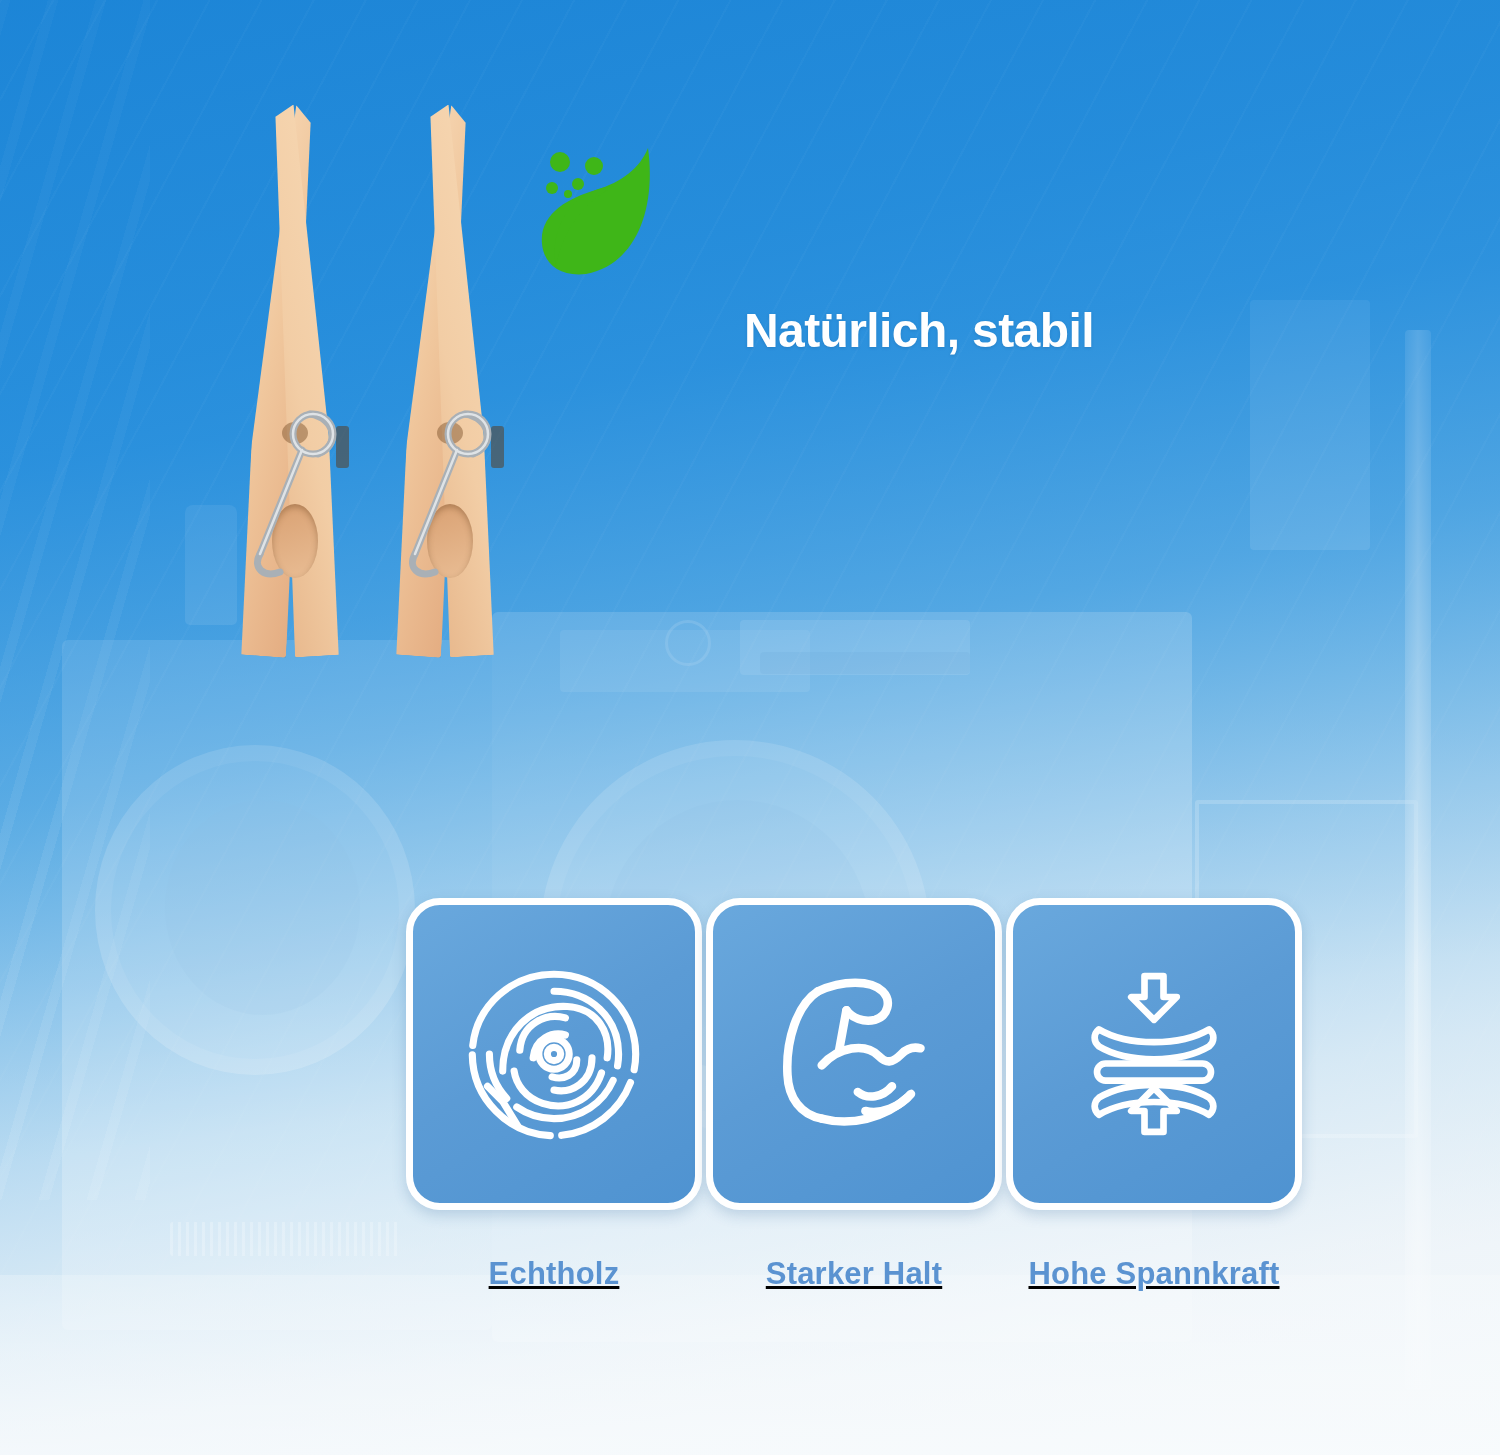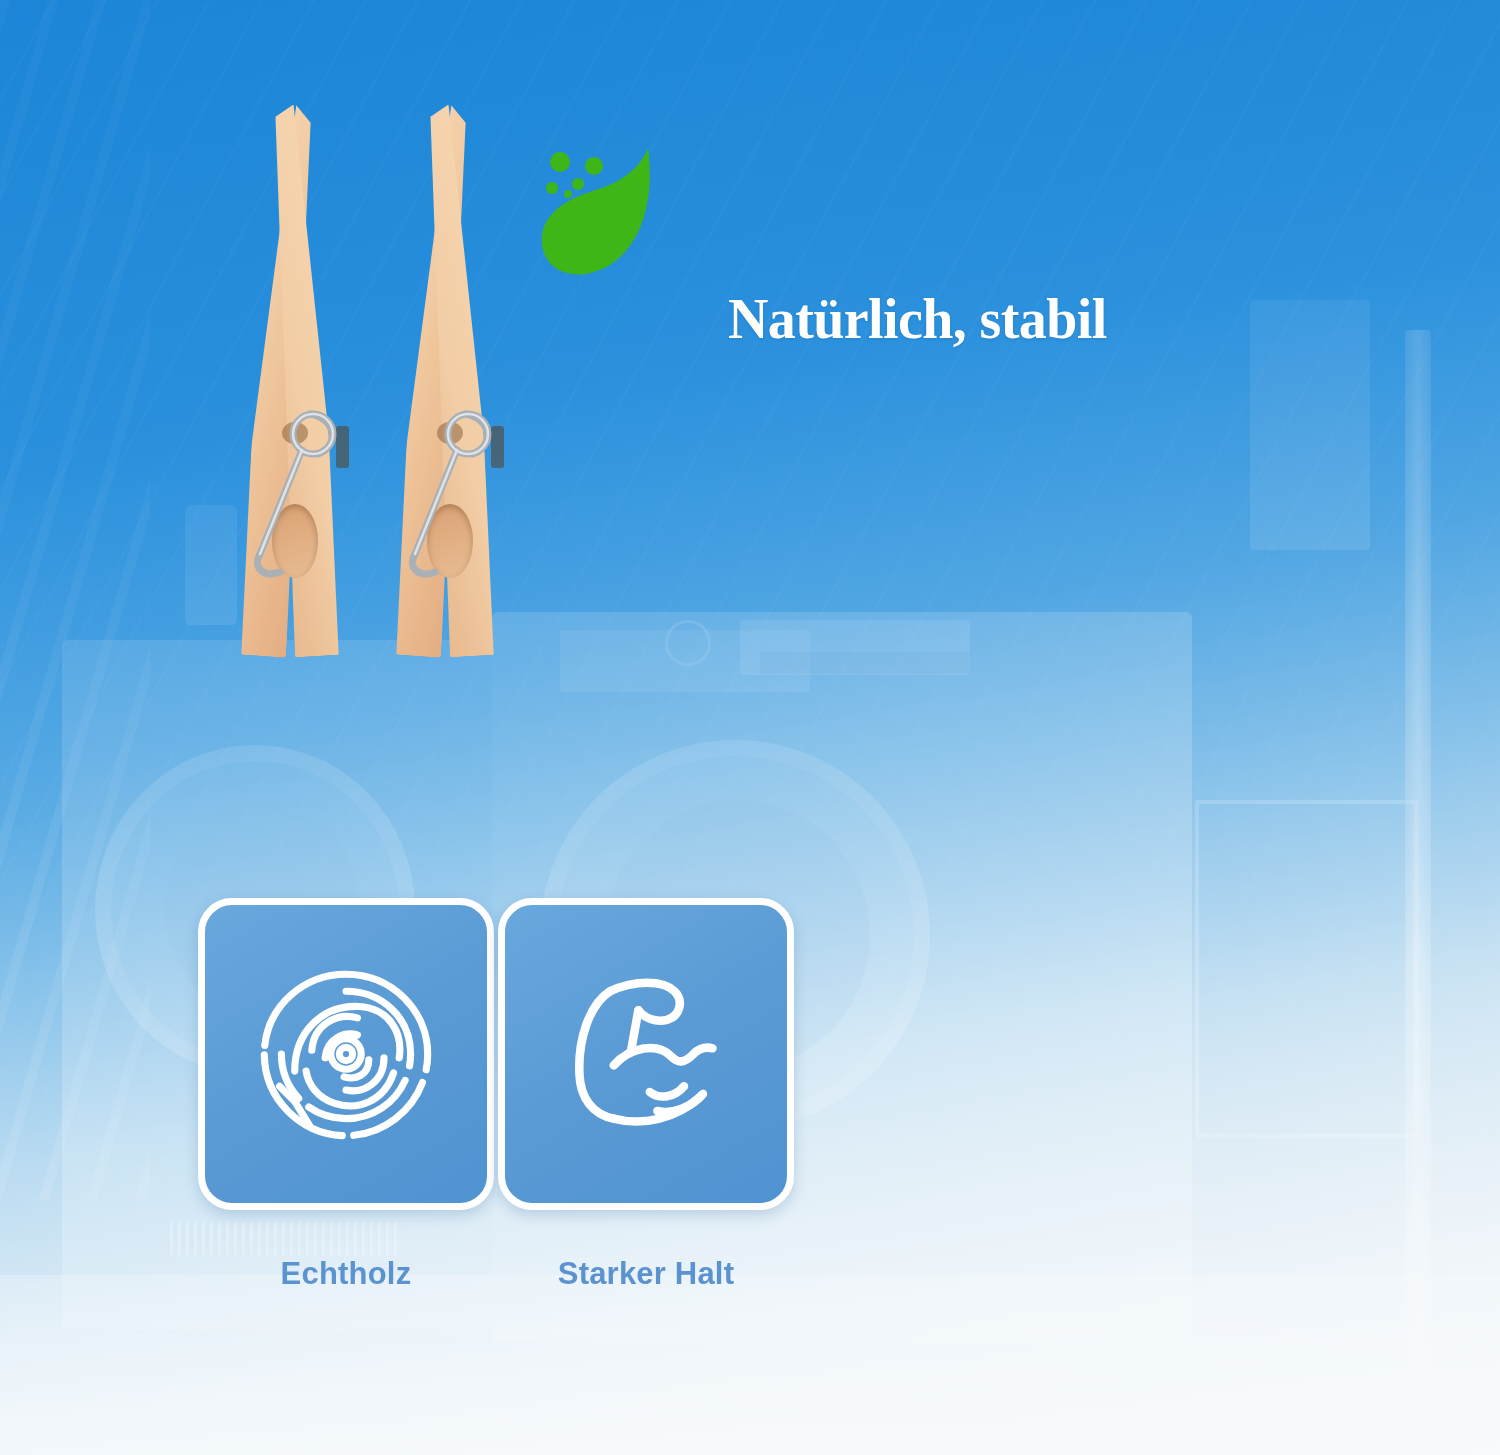--- a/index.html
+++ b/index.html
@@ -175,44 +175,44 @@
   }
   .spring-1{left:22px;top:296px;}
   .spring-2{left:177px;top:296px;}
 
   
   .leaf{position:absolute;left:530px;top:140px;width:140px;height:150px;}
 
   
   .copy{position:absolute;left:728px;top:288px;width:724px;}
   .headline{
-    margin:0;
-    font-family:Liberation Serif, serif;
+    margin:16px;
+    font-family:Liberation Sans, sans-serif;
     font-weight:700;
-    font-size:56px;
+    font-size:48px;
     line-height:1.12;
     letter-spacing:-.6px;
     color:#ffffff;
     text-shadow:0 1px 3px rgba(20,70,120,.22);
   }
   .headline .l2{display:block;}
   .body{
     margin:44px 0 0 0;
     font-family:"Liberation Sans",sans-serif;
     font-weight:700;
     font-size:25px;
     line-height:1.54;
     color:#ffffff;
     text-shadow:0 1px 2px rgba(20,70,120,.20);
   }
 
   
   .features{
-    position:absolute;left:196px;top:898px;width:1140px;height:400px;
-    display:flex;justify-content:flex-start;
+    position:absolute;left:164px;top:898px;width:1140px;height:400px;
+    display:flex;justify-content:flex-end;text-decoration:underline;
   }
   .feature{
     width:300px;
     display:flex;flex-direction:column;align-items:center;
   }
   .tile{
     width:296px;height:312px;
     box-sizing:border-box;
     background:linear-gradient(150deg,#69a8dd 0%,#5b9bd5 48%,#4f93d1 100%);
     border:7px solid #ffffff;
@@ -366,15 +366,31 @@
             <path d="M66 112 C 84 92, 112 88, 126 102 C 134 110, 140 110, 150 100
                      C 156 94, 162 92, 170 94"></path>
             <path d="M104 140 C 114 148, 130 146, 140 134"></path>
             <path d="M112 160 C 128 164, 148 156, 160 142"></path>
           </g>
         </svg>
       </div>
       <div class="feature-label">Starker Halt</div>
     </div>
 
+    <div class="feature">
+      <div class="tile">
+        <svg viewBox="0 0 200 200">
+          <g fill="none" stroke="#ffffff" stroke-width="7" stroke-linejoin="round" stroke-linecap="round">
+            <path d="M90 18 L 110 18 L 110 40 L 124 40 L 100 64 L 76 40 L 90 40 Z"></path>
+            <path d="M42 74 C 72 92, 128 92, 158 74 C 164 79, 164 87, 158 92
+                     C 128 110, 72 110, 42 92 C 36 87, 36 79, 42 74 Z"></path>
+            <rect x="40" y="110" width="120" height="18" rx="9"></rect>
+            <path d="M42 146 C 72 128, 128 128, 158 146 C 164 151, 164 159, 158 164
+                     C 128 146, 72 146, 42 164 C 36 159, 36 151, 42 146 Z"></path>
+            <path d="M90 182 L 110 182 L 110 160 L 124 160 L 100 136 L 76 160 L 90 160 Z"></path>
+          </g>
+        </svg>
+      </div>
+      <div class="feature-label">Hohe Spannkraft</div>
+    </div>
 
   </div>
 </div>
 
 </body></html>

